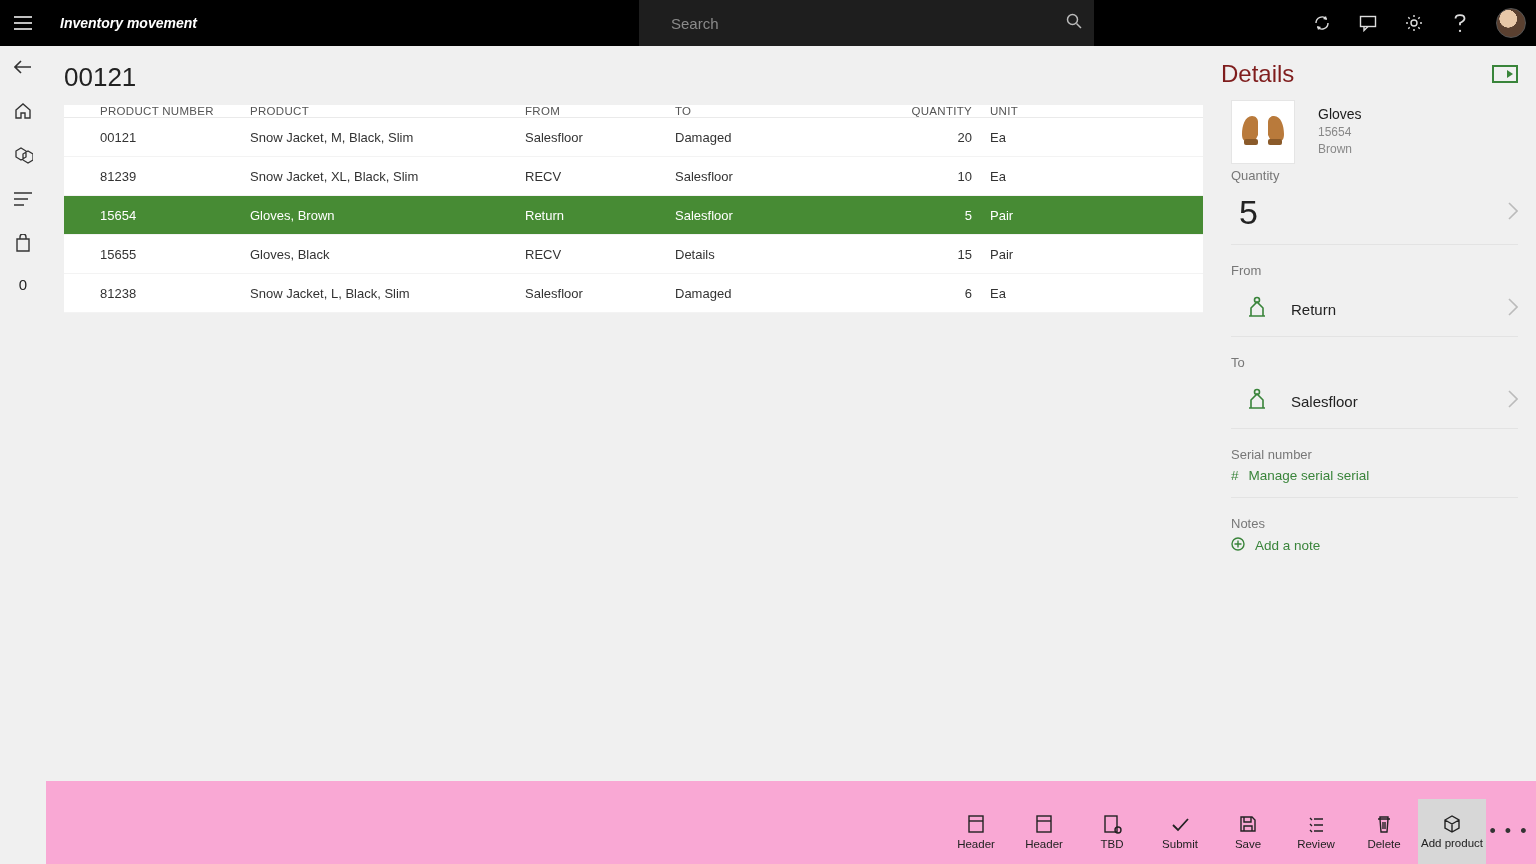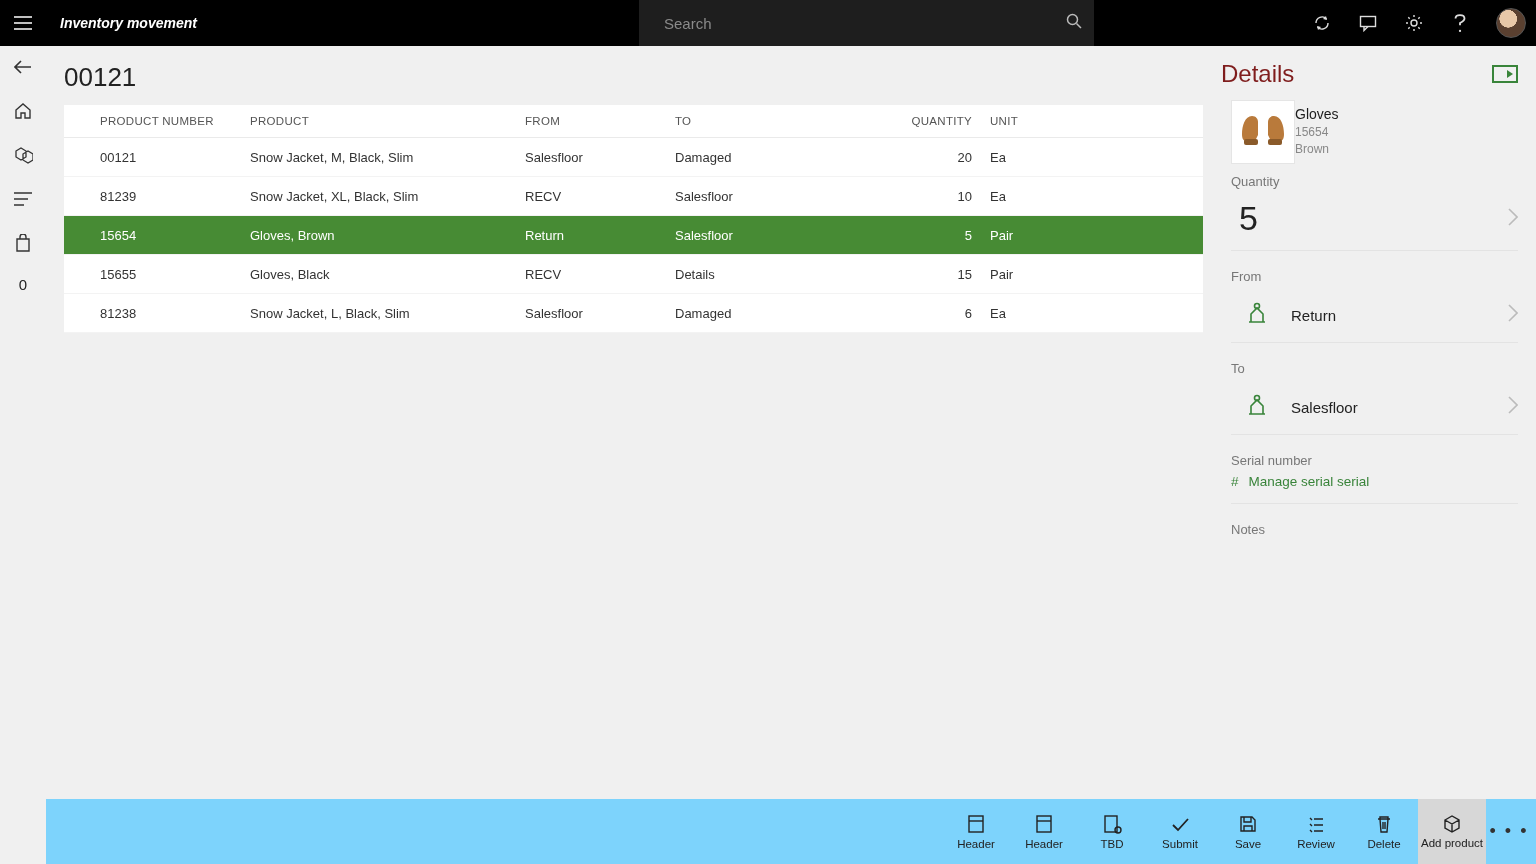--- a/index.html
+++ b/index.html
@@ -3,68 +3,68 @@
 <meta charset="utf-8">
 <style>
   *{box-sizing:border-box;margin:0;padding:0;font-family:"Segoe UI",Arial,sans-serif;}
   html,body{width:1536px;height:864px;overflow:hidden;background:#f0f0f0;}
   
   .topbar{height:46px;background:#000;display:flex;align-items:center;color:#fff;}
   .hamburger{width:46px;height:46px;display:flex;align-items:center;justify-content:center;cursor:pointer;}
   .hamburger svg{width:18px;height:14px;}
   .app-title{font-size:14px;font-weight:600;margin-left:14px;flex:0 0 auto;font-style:italic;}
   .search-wrap{margin-left:auto;margin-right:auto;position:relative;}
-  .search-box{width:455px;height:48px;background:#1e1e1e;border:none;color:#ccc;padding:0 40px 0 25px;font-size:15px;outline:none;}
+  .search-box{width:455px;height:48px;background:#1e1e1e;border:none;color:#ccc;padding:0 40px 0 32px;font-size:15px;outline:none;}
   .search-box::placeholder{color:#8a8a8a;}
   .search-icon-wrap{position:absolute;right:12px;top:50%;transform:translateY(-50%);color:#bbb;}
   .top-right{position:absolute;right:10px;top:0;height:46px;display:flex;align-items:center;gap:26px;}
   .top-icon{width:20px;height:20px;display:flex;align-items:center;justify-content:center;color:#ddd;cursor:pointer;}
   .avatar{width:30px;height:30px;border-radius:50%;background:radial-gradient(circle at 40% 35%,#e8c8a8 0 35%,#5a4030 36% 100%);border:1px solid #555;cursor:pointer;}
   
   .leftnav{position:absolute;left:0;top:46px;width:46px;bottom:0;background:#f0f0f0;display:flex;flex-direction:column;align-items:center;padding-top:10px;gap:22px;}
   .nav-icon{width:22px;height:22px;color:#333;cursor:pointer;display:flex;align-items:center;justify-content:center;}
   .nav-text{font-size:15px;color:#222;}
   
   .main{position:absolute;left:46px;top:46px;right:0;bottom:65px;background:#f0f0f0;display:flex;}
   .list-area{flex:1;padding:14px 18px 0 18px;min-width:0;}
   .doc-id{font-size:26px;font-weight:400;color:#222;margin:2px 0 12px 0;}
   .table{width:100%;background:#fff;font-size:13px;color:#333;}
-  .thead{display:flex;padding:10px 36px;border-bottom:1px solid #eaeaea;color:#555;font-size:11.5px;letter-spacing:0.3px;}
+  .thead{display:flex;padding:0 36px;border-bottom:1px solid #eaeaea;color:#555;font-size:11.5px;letter-spacing:0.3px;}
   .col-num{width:150px;}
   .col-prod{width:275px;}
   .col-from{width:150px;}
   .col-to{width:235px;}
   .col-qty{width:80px;text-align:right;padding-right:18px;}
   .col-unit{width:70px;}
   .trow{display:flex;padding:10px 36px;height:39px;align-items:center;border-bottom:1px solid #f3f3f3;cursor:pointer;}
   .trow.selected{background:#478b34;color:#fff;}
   
   .details{width:315px;padding:14px 18px 0 0;}
   .details-header{display:flex;align-items:center;justify-content:space-between;margin-bottom:12px;}
   .details-title{font-size:24px;font-weight:400;color:#7f1d1d;}
   .fullscreen-icon{width:26px;height:18px;border:2px solid #39843a;position:relative;cursor:pointer;}
   .fullscreen-icon:after{content:"";position:absolute;right:3px;top:3px;width:0;height:0;border-top:4px solid transparent;border-bottom:4px solid transparent;border-left:6px solid #39843a;}
   .detail-body{padding-left:10px;}
-  .product-row{display:flex;align-items:center;gap:0;margin-bottom:10px;}
+  .product-row{display:flex;align-items:center;gap:23px;margin-bottom:4px;}
   .product-thumb{width:64px;height:64px;background:#fff;border:1px solid #e5e5e5;display:flex;align-items:center;justify-content:center;}
   .product-thumb svg{width:50px;height:42px;}
   .product-meta .p-name{font-size:14px;color:#1d1d1d;font-weight:500;margin-bottom:2px;}
   .product-meta .p-sub{font-size:12px;color:#888;line-height:1.4;}
   .field-label{font-size:13px;color:#777;margin-bottom:4px;}
   .big-row{display:flex;align-items:center;justify-content:space-between;border-bottom:1px solid #e3e3e3;padding:6px 0 12px 8px;cursor:pointer;}
   .qty-value{font-size:34px;font-weight:300;color:#222;}
   .chev{color:#bbb;}
   .loc-row{display:flex;align-items:center;justify-content:space-between;border-bottom:1px solid #e3e3e3;padding:14px 0 14px 14px;cursor:pointer;}
   .loc-row .loc-left{display:flex;align-items:center;gap:22px;}
   .loc-name{font-size:15px;color:#222;}
   .field-block{margin-top:18px;}
   .link-row{display:flex;align-items:center;gap:10px;color:#39843a;font-size:13.5px;margin-top:6px;cursor:pointer;padding-bottom:14px;border-bottom:1px solid #e3e3e3;}
   .link-row.last{border-bottom:none;}
   
-  .cmdbar{position:absolute;left:46px;right:0;bottom:0;height:65px;background:#7dd3fc;display:flex;align-items:flex-start;justify-content:flex-end;padding-right:4px;}
+  .cmdbar{position:absolute;left:46px;right:0;bottom:0;height:83px;background:#f9a8d4;display:flex;align-items:flex-end;justify-content:flex-end;padding-right:4px;}
   .cmd{width:68px;height:65px;display:flex;flex-direction:column;align-items:center;justify-content:center;gap:4px;font-size:11.5px;color:#222;cursor:pointer;}
   .cmd.highlight{background:#d7d7d7;}
   .cmd svg{width:20px;height:20px;}
   .cmd-more{width:46px;display:flex;align-items:center;justify-content:center;font-size:18px;letter-spacing:2px;cursor:pointer;color:#333;height:65px;}
 </style>
 </head>
 <body>
 
 <div class="topbar">
   <div class="hamburger">
@@ -261,20 +261,27 @@
       <div class="field-block">
         <div class="field-label">Serial number</div>
         <div class="link-row">
           <span>#</span>
           <span>Manage serial serial</span>
         </div>
       </div>
 
       <div class="field-block">
         <div class="field-label">Notes</div>
+        <div class="link-row last">
+          <span><svg width="14" height="14" viewBox="0 0 14 14">
+                <circle cx="7" cy="7" r="6" fill="none" stroke="#39843a" stroke-width="1.4"></circle>
+                <path stroke="#39843a" stroke-width="1.4" d="M7 3.5v7M3.5 7h7"></path>
+              </svg></span>
+          <span>Add a note</span>
+        </div>
       </div>
     </div>
   </div>
 </div>
 
 <div class="cmdbar">
   <div class="cmd">
     <svg viewBox="0 0 20 20">
         <rect x="3" y="2" width="14" height="16" fill="none" stroke="#222" stroke-width="1.4"></rect>
         <line x1="3" y1="7" x2="17" y2="7" stroke="#222" stroke-width="1.4"></line>

